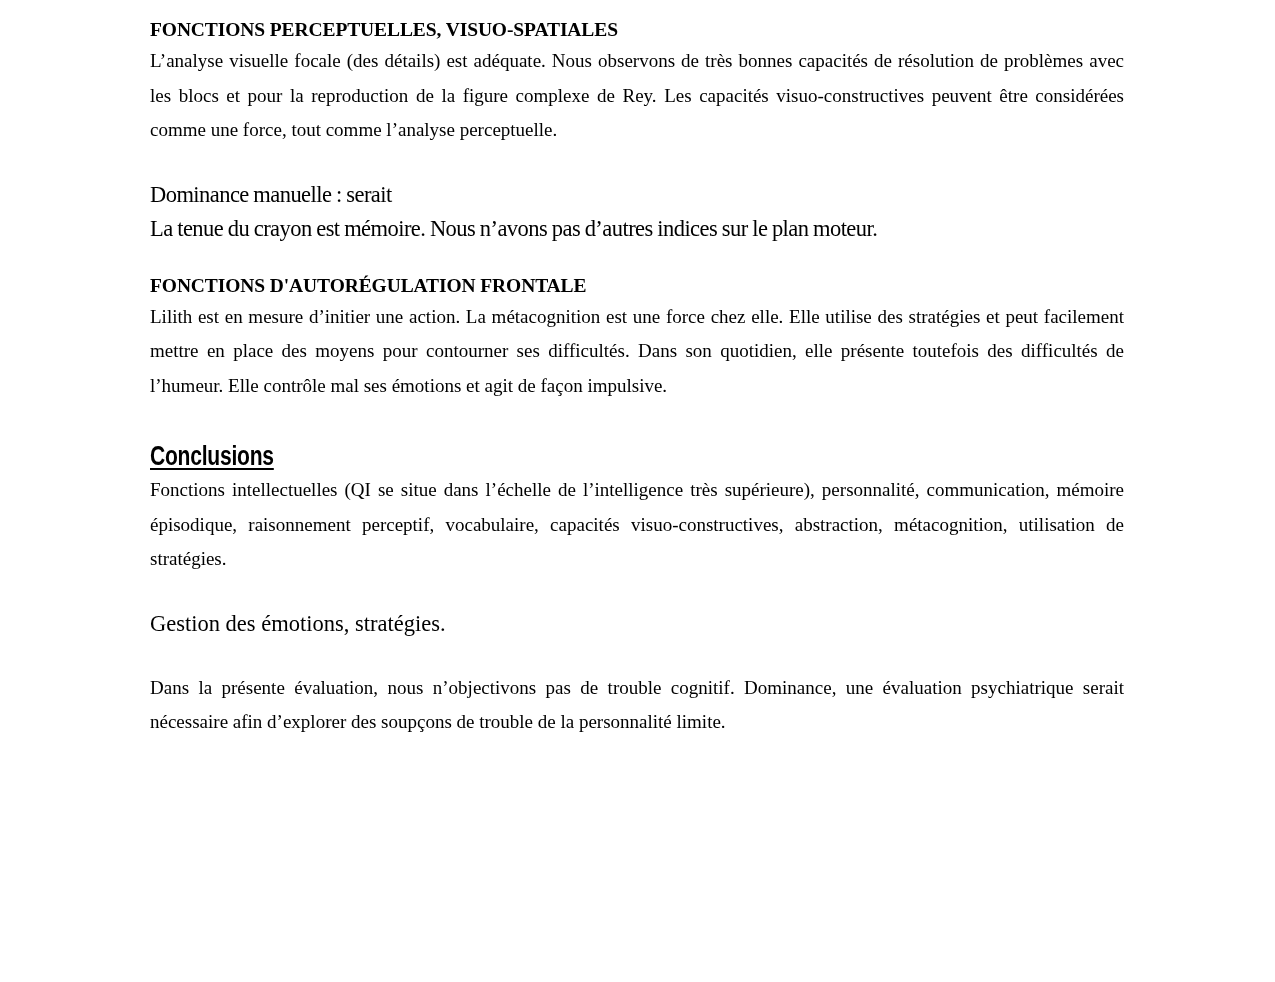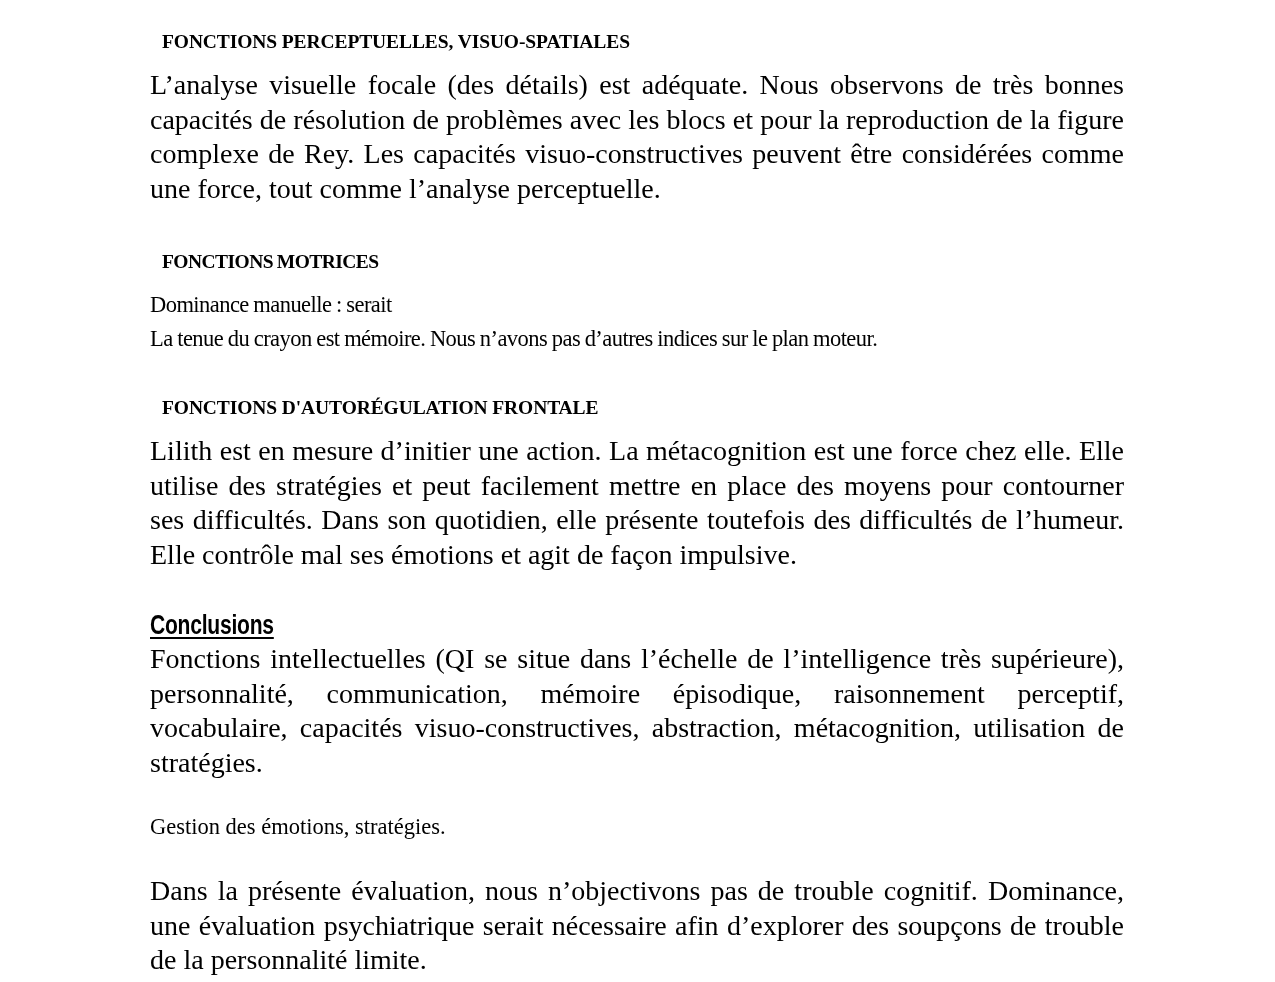--- a/index.html
+++ b/index.html
@@ -18,25 +18,25 @@
       position: absolute;
       left: 150px;
       top: 16px;
       width: 974px;
       font-family: "Liberation Serif", "DejaVu Serif", serif;
     }
     .sec-heading {
       font-weight: bold;
       font-size: 19.5px;
       line-height: 28px;
-      margin: 12px;
+      margin: 0;
       letter-spacing: -0.1px;
     }
     .para {
-      font-size: 28px;
+      font-size: 19px;
       line-height: 34.5px;
       margin: 0;
       text-align: justify;
       text-align-last: left;
     }
     .line {
       font-size: 22.5px;
       line-height: 34px;
       margin: 0;
     }
@@ -68,21 +68,20 @@
 <div class="page">
 
   <section>
     <h3 class="sec-heading">FONCTIONS PERCEPTUELLES, VISUO-SPATIALES</h3>
     <p class="para">L’analyse visuelle focale (des détails) est adéquate. Nous observons de très bonnes capacités de résolution de problèmes avec les blocs et pour la reproduction de la figure complexe de Rey. Les capacités visuo-constructives peuvent être considérées comme une force, tout comme l’analyse perceptuelle.</p>
   </section>
 
   <div class="gap-lg"></div>
 
   <section>
-    <h3 class="sec-heading narrow">FONCTIONS MOTRICES</h3>
     <p class="line narrow">Dominance manuelle : serait</p>
     <p class="line narrow">La tenue du crayon est mémoire. Nous n’avons pas d’autres indices sur le plan moteur.</p>
   </section>
 
   <div class="gap-md"></div>
 
   <section>
     <h3 class="sec-heading">FONCTIONS D'AUTORÉGULATION FRONTALE</h3>
     <p class="para">Lilith est en mesure d’initier une action. La métacognition est une force chez elle. Elle utilise des stratégies et peut facilement mettre en place des moyens pour contourner ses difficultés. Dans son quotidien, elle présente toutefois des difficultés de l’humeur. Elle contrôle mal ses émotions et agit de façon impulsive.</p>
   </section>

